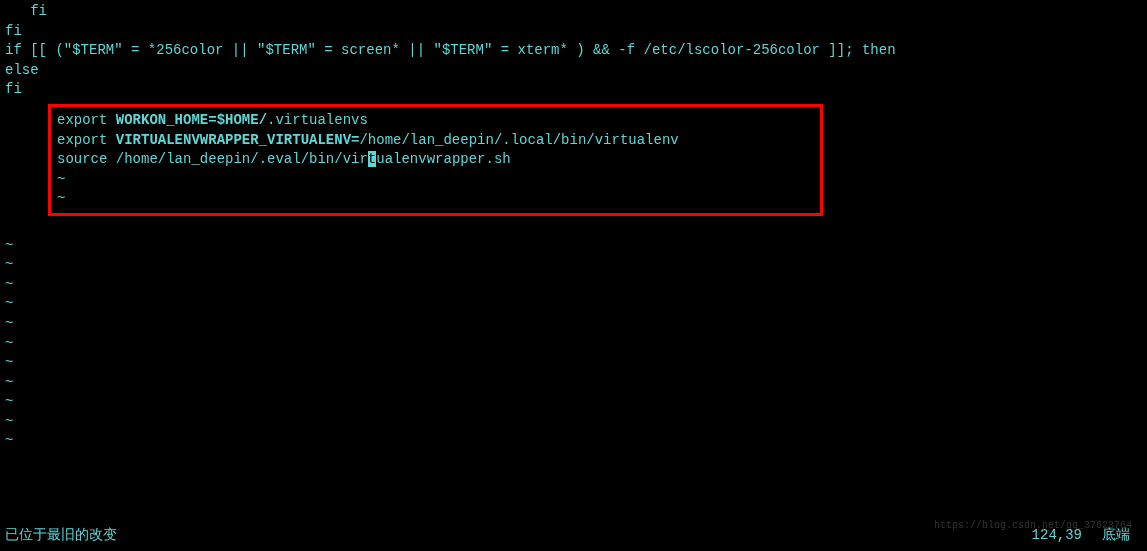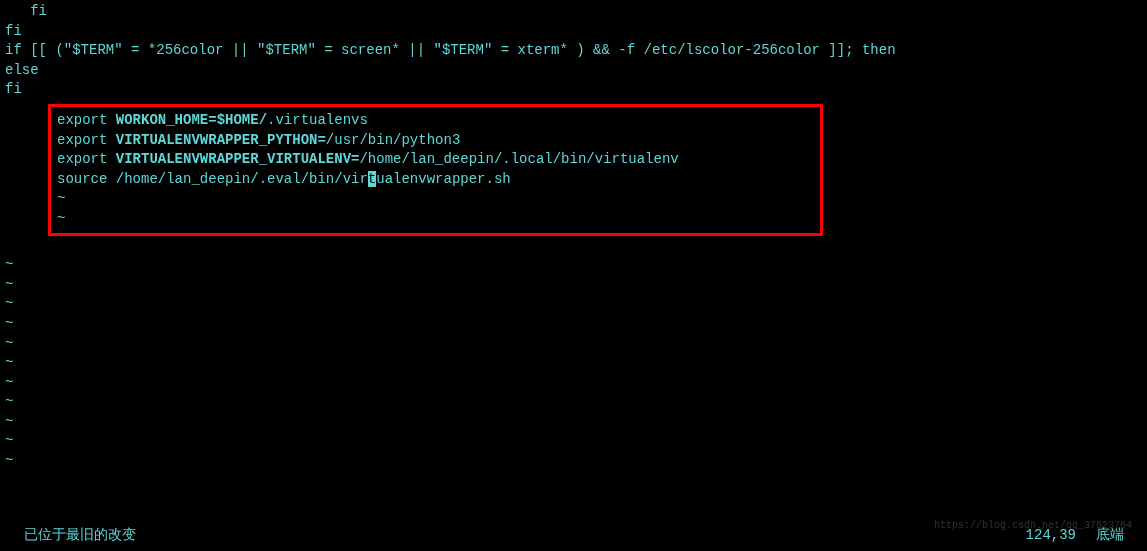--- a/index.html
+++ b/index.html
@@ -35,25 +35,24 @@
       min-width: 775px;
       margin-left: 43px;
     }
     .tilde {
       color: #5fd7d7;
     }
     .status-bar {
       position: absolute;
       bottom: 5px;
       left: 5px;
-      right: 23px;
+      right: 17px;
       display: flex;
       justify-content: space-between;
       align-items: center;
-      margin-left: 19px;
     }
     .status-left {
       color: #5fd7d7;
     }
     .status-right {
       display: flex;
       gap: 20px;
       align-items: flex-end;
     }
     .watermark {
@@ -77,21 +76,20 @@
 
 <div>
   <div class="code-line">   fi</div>
   <div class="code-line">fi</div>
   <div class="code-line"><span>if [[ (</span><span>"$TERM"</span><span> = *256color || </span><span>"$TERM"</span><span> = screen* || </span><span>"$TERM"</span><span> = xterm* ) &amp;&amp; -f /etc/lscolor-256color ]]; then</span></div>
   <div class="code-line">else</div>
   <div class="code-line">fi</div>
 
   <div class="highlight-box">
     <div class="code-line"><span>export </span><span class="bold">WORKON_HOME=$HOME/</span><span>.virtualenvs</span></div>
-    <div class="code-line"><span>export </span><span class="bold">VIRTUALENVWRAPPER_PYTHON=</span><span>/usr/bin/python3</span></div>
     <div class="code-line"><span>export </span><span class="bold">VIRTUALENVWRAPPER_VIRTUALENV=</span><span>/home/lan_deepin/</span><span>.local/bin/virtualenv</span></div>
     <div class="code-line"><span>source </span><span>/home/lan_deepin/</span><span>.eval/bin/vir</span><span class="cursor-block">t</span><span>ualenvwrapper.sh</span></div>
     <div class="code-line tilde">~</div>
     <div class="code-line tilde">~</div>
   </div>
 
   <div class="code-line">&nbsp;</div>
   <div class="code-line tilde">~</div>
   <div class="code-line tilde">~</div>
   <div class="code-line tilde">~</div>

